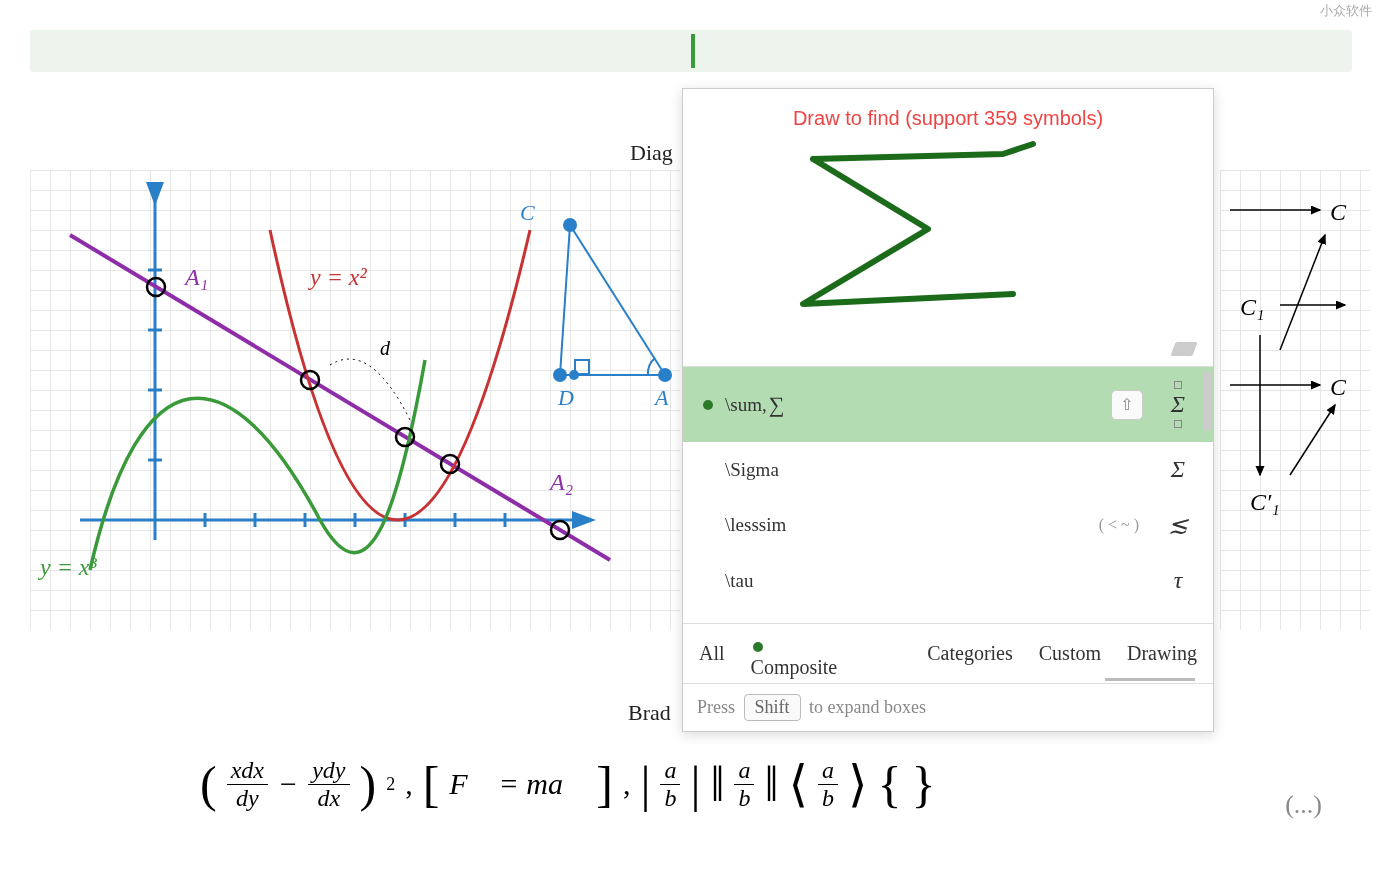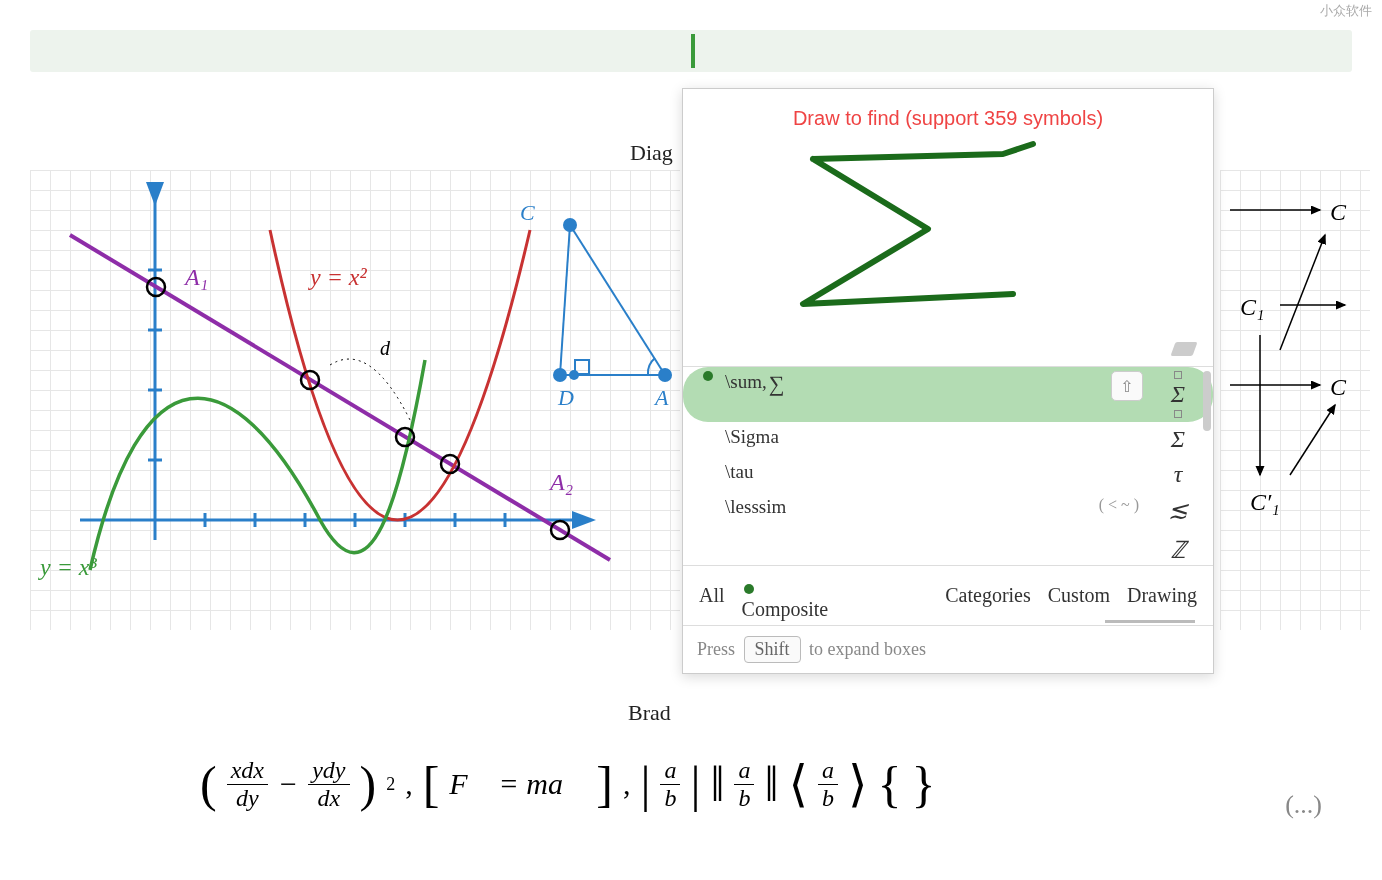--- a/index.html
+++ b/index.html
@@ -31,35 +31,35 @@
   
   
   .panel { position: absolute; top: 88px; left: 682px; width: 532px; background: #fff; border: 1px solid #ccc; box-shadow: 0 3px 12px rgba(0,0,0,.15); font-family: sans-serif; }
   
   .canvas-area { border-bottom: 1px solid #ddd; position: relative; background: #fff; height: 278px; }
   .canvas-hint { position: absolute; top: 18px; width: 100%; text-align: center; color: #ef4444; font-size: 20px; }
   .drawn-svg { position: absolute; top: 0; left: 0; }
   .eraser { position: absolute; bottom: 10px; right: 18px; width: 22px; height: 14px; background: #ccc; transform: skewX(-20deg); border-radius: 2px; cursor: pointer;}
   
   .results { max-height: 256px; overflow: hidden; position: relative; }
-  .result-row { display: flex; align-items: flex-start; padding: 4px 20px; font-size: 19px; color: #333; cursor: pointer; font-family: Georgia, serif; border-radius: 25px;}
+  .result-row { display: flex; align-items: center; padding: 14px 20px; font-size: 19px; color: #333; cursor: pointer; font-family: Georgia, serif;}
   .result-row.selected { background: #b3dcb3; }
   .result-dot { width: 10px; height: 10px; background: #2a7a2a; border-radius: 50%; margin-right: 12px; }
   .result-dot.hidden { visibility: hidden; }
   .result-cmd { flex: 0 0 auto; }
   .result-inline { font-family: 'Times New Roman', serif; font-size: 22px; margin-left: 2px;}
   .result-spacer { flex: 1; }
   .result-hint { color: #999; font-size: 16px; margin-right: 24px; }
   .result-glyph { width: 30px; text-align: center; font-family: 'Times New Roman', serif; font-size: 24px; font-style: italic; }
   .shift-badge { display:inline-flex; align-items:center; justify-content:center; width:32px; height:30px; border:1px solid #ccc; border-radius:5px; background:#fafafa; margin-right: 20px; font-size:16px; color:#888;}
   .sum-boxes { display:flex; flex-direction:column; align-items:center; gap:2px;}
   .mini-box { width:8px; height:8px; border:1px solid #888; }
   .scroll-thumb { position:absolute; right:2px; top:4px; width:8px; height:60px; background:#ccc; border-radius:4px;}
   
-  .tabs { display: flex; border-top: 1px solid #ddd; padding: 18px 16px 4px; font-size: 20px; color: #333; gap: 17px; font-family: Georgia, serif;}
+  .tabs { display: flex; border-top: 1px solid #ddd; padding: 18px 16px 4px; font-size: 20px; color: #333; gap: 26px; font-family: Georgia, serif;}
   .tab-comp { display:flex; flex-direction:column; }
   .tab-comp-dot { width:10px; height:10px; background:#2a7a2a; border-radius:50%; margin-bottom:4px; margin-left:2px;}
   .tab-underline { position:absolute; right:18px; bottom: 50px; width:90px; height:3px; background:#bbb;}
   
   .footer-hint { border-top: 1px solid #ddd; padding: 10px 14px; color: #888; font-size: 18px; font-family: Georgia, serif;}
   .footer-hint .key { display:inline-block; border:1px solid #bbb; border-radius:4px; padding: 2px 10px; margin: 0 4px; background:#fafafa; color:#666;}
 </style>
 </head>
 <body>
 
@@ -180,30 +180,30 @@
         </span>
     </div>
     <div class="result-row">
       <span class="result-dot hidden"></span>
       <span class="result-cmd">\Sigma</span>
       <span class="result-spacer"></span>
       <span class="result-glyph">Σ</span>
     </div>
     <div class="result-row">
       <span class="result-dot hidden"></span>
-      <span class="result-cmd">\tau</span>
-      <span class="result-spacer"></span>
-      <span class="result-glyph">τ</span>
+      <span class="result-cmd">\lesssim</span>
+      <span class="result-spacer"></span>
+      <span class="result-hint">( &lt; ~ )</span>
+      <span class="result-glyph">≲</span>
     </div>
     <div class="result-row">
       <span class="result-dot hidden"></span>
-      <span class="result-cmd">\lesssim</span>
-      <span class="result-spacer"></span>
-      <span class="result-hint">( &lt; ~ )</span>
-      <span class="result-glyph">≲</span>
+      <span class="result-cmd">\tau</span>
+      <span class="result-spacer"></span>
+      <span class="result-glyph">τ</span>
     </div>
     <div class="result-row" style="padding-bottom:0;">
 
       <span class="result-spacer"></span>
       <span class="result-glyph">ℤ</span>
     </div>
   </div>
 
   <div class="tabs">
     <span>All</span>

